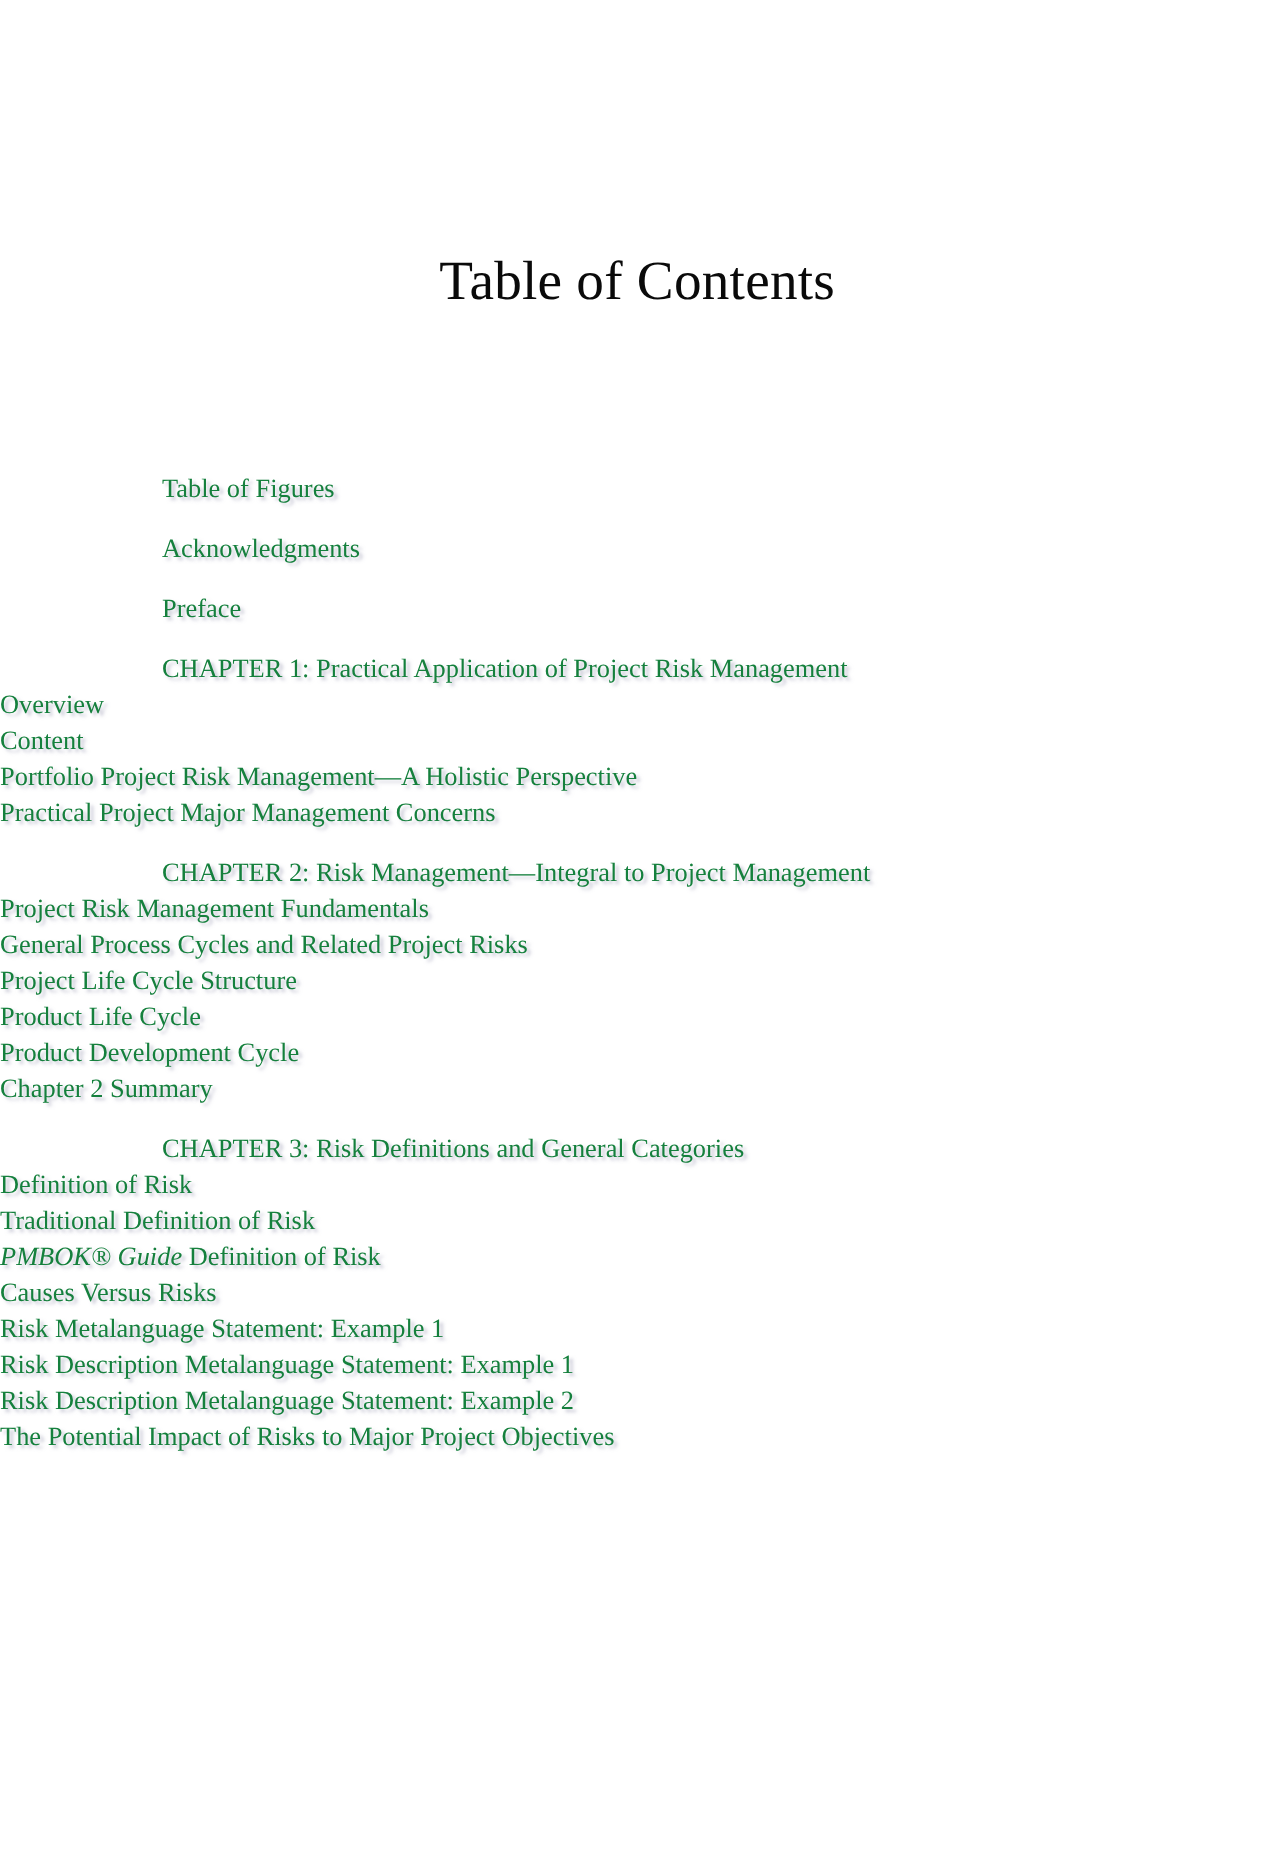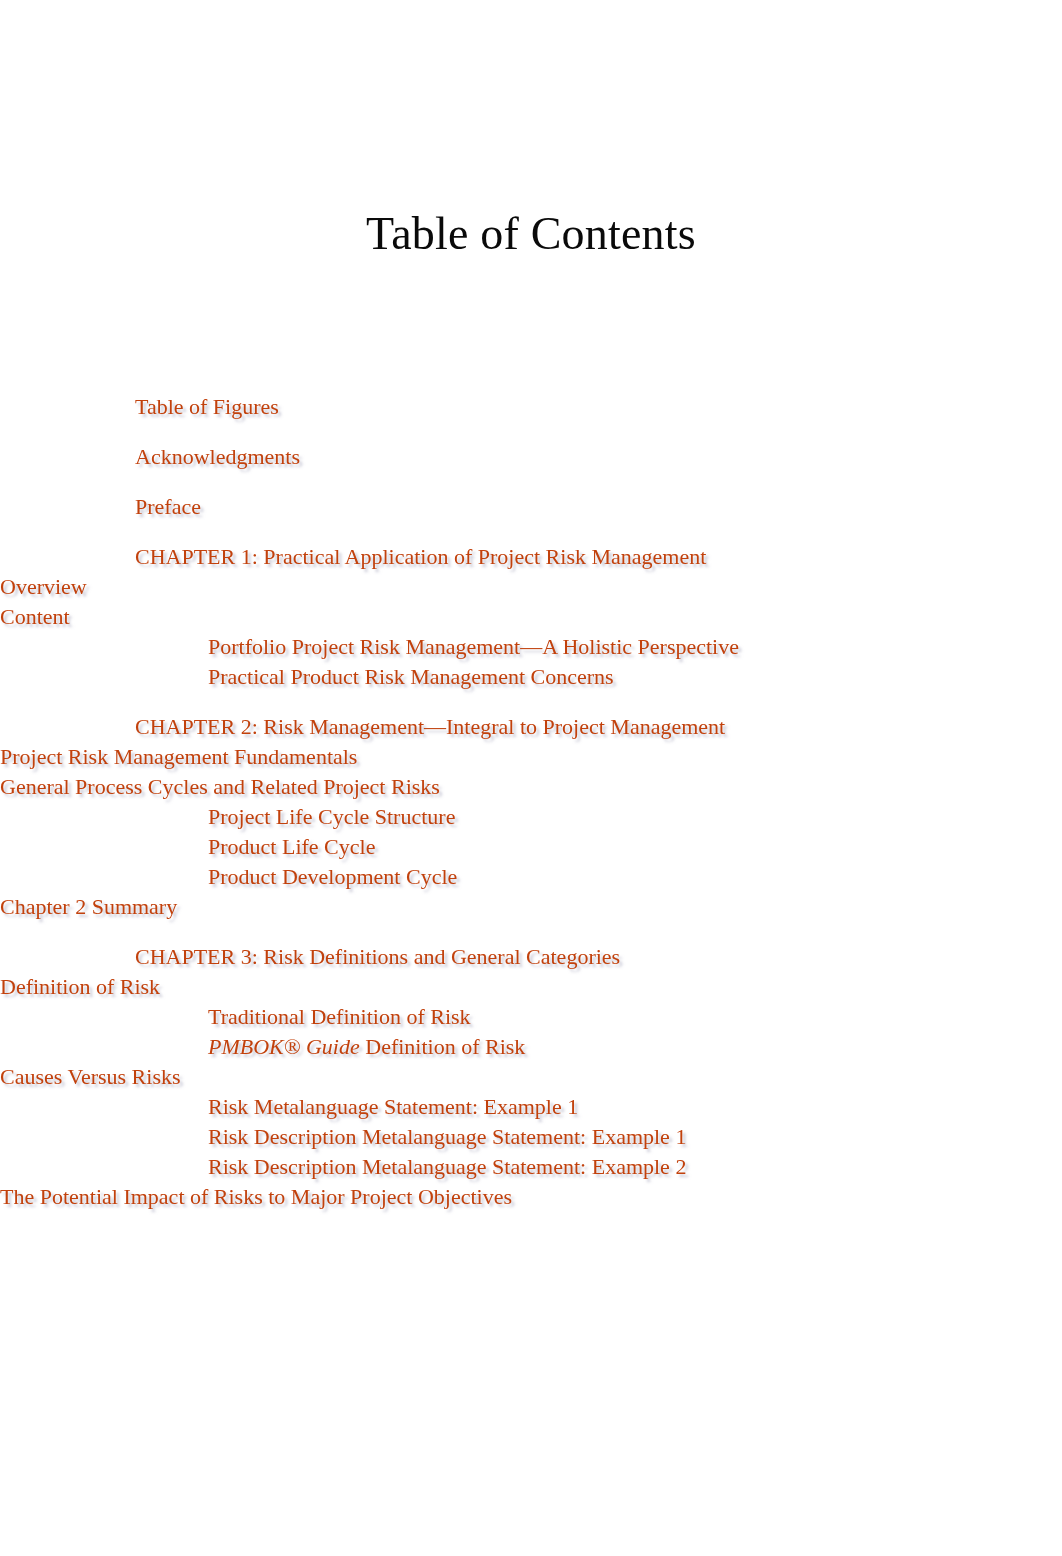--- a/index.html
+++ b/index.html
@@ -54,29 +54,29 @@
   }
   .toc-group + .toc-group {
     margin-top: 20px;   
   }
 
   .toc-entry {
     position: relative;
     font-family: "Liberation Serif", "DejaVu Serif", serif;
     font-size: 22px;
     line-height: 30px;
-    color: #c2410c;
+    color: #15803d;
     white-space: nowrap;
     text-shadow: 3px 3px 3px rgba(150, 150, 175, 0.55);
   }
 
   
   .lvl0 { padding-left: 135px; }
   .lvl1 { }
-  .lvl2 { padding-left: 208px; }
+  .lvl2 { }
 
   
   .toc-entry.spaced { margin-bottom: 20px; }
 
   
   .ital { font-style: italic; }
 
   
   .leader {
     display: inline-block;
@@ -98,21 +98,21 @@
       <div class="toc-entry lvl0 spaced">Table of Figures</div>
       <div class="toc-entry lvl0 spaced">Acknowledgments</div>
       <div class="toc-entry lvl0 spaced">Preface</div>
     </div>
 
     <div class="toc-group">
       <div class="toc-entry lvl0"><span>CHAPTER 1: Practical Application of Project Risk Management</span><span class="leader">&nbsp;&nbsp;&nbsp;&nbsp;</span></div>
       <div class="toc-entry lvl1">Overview</div>
       <div class="toc-entry lvl1">Content</div>
       <div class="toc-entry lvl2">Portfolio Project Risk Management—A Holistic Perspective</div>
-      <div class="toc-entry lvl2">Practical Product Risk Management Concerns</div>
+      <div class="toc-entry lvl2">Practical Project Major Management Concerns</div>
     </div>
 
     <div class="toc-group">
       <div class="toc-entry lvl0"><span>CHAPTER 2: Risk Management—Integral to Project Management</span><span class="leader">&nbsp;&nbsp;&nbsp;&nbsp;</span></div>
       <div class="toc-entry lvl1">Project Risk Management Fundamentals</div>
       <div class="toc-entry lvl1">General Process Cycles and Related Project Risks</div>
       <div class="toc-entry lvl2">Project Life Cycle Structure</div>
       <div class="toc-entry lvl2">Product Life Cycle</div>
       <div class="toc-entry lvl2">Product Development Cycle</div>
       <div class="toc-entry lvl1">Chapter 2 Summary</div>

